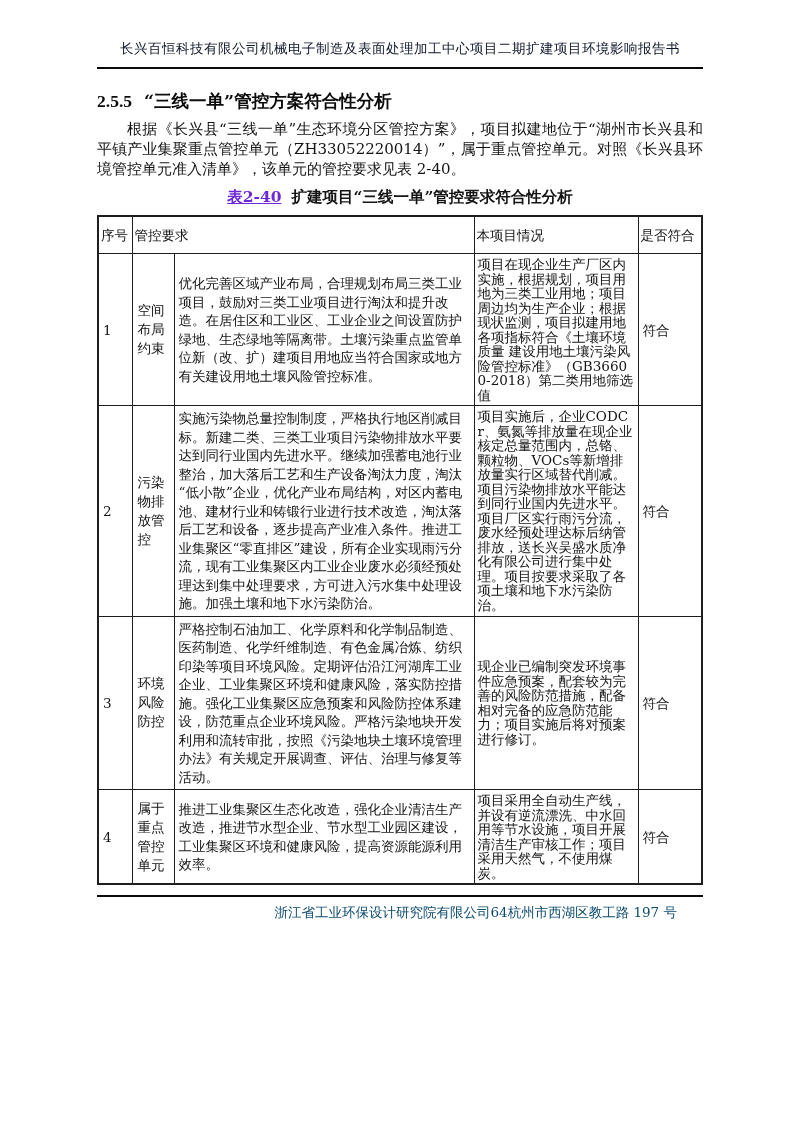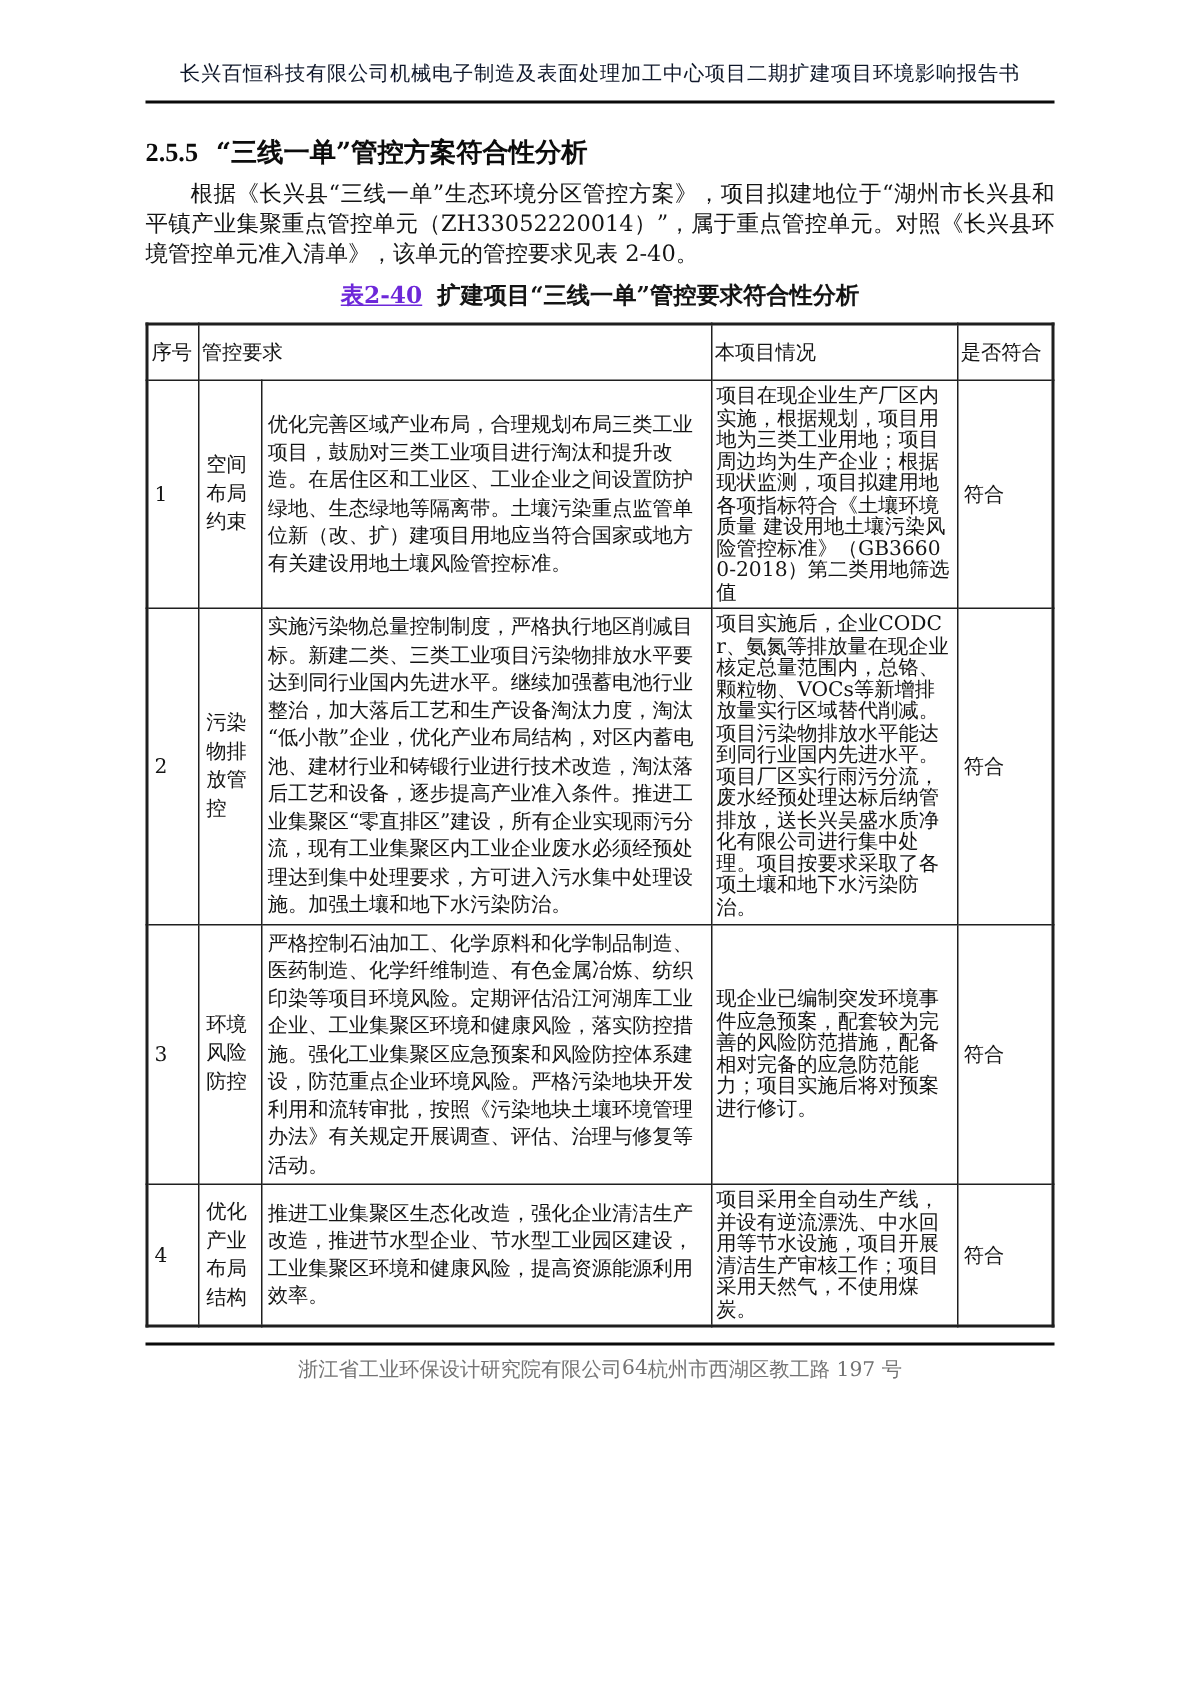--- a/index.html
+++ b/index.html
@@ -46,22 +46,22 @@
   td.cell-ok{line-height:18px;}
 
   .analysis{
     font-size:15px;line-height:28px;text-align:justify;text-indent:2em;
     margin:10px 0 0 0;
   }
   .analysis .lead{font-weight:bold;}
 
   .footer{
     margin-top:10px;border-top:2.5px solid #0a0a0a;
-    padding:7px 26px 0 26px;display:flex;justify-content:center;
-    font-size:13.5px;color:#737373;
+    padding:7px 26px 0 26px;display:flex;justify-content:flex-end;
+    font-size:13.5px;color:#0c4a6e;
   }
 </style>
 </head>
 <body>
 
 <div class="page">
 
   <div class="doc-header">长兴百恒科技有限公司机械电子制造及表面处理加工中心项目二期扩建项目环境影响报告书</div>
 
   <div class="section-heading">
@@ -107,21 +107,21 @@
       </tr>
       <tr>
         <td class="cell-idx">3</td>
         <td class="cell-cat">环境风险防控</td>
         <td class="cell-req">严格控制石油加工、化学原料和化学制品制造、医药制造、化学纤维制造、有色金属冶炼、纺织印染等项目环境风险。定期评估沿江河湖库工业企业、工业集聚区环境和健康风险，落实防控措施。强化工业集聚区应急预案和风险防控体系建设，防范重点企业环境风险。严格污染地块开发利用和流转审批，按照《污染地块土壤环境管理办法》有关规定开展调查、评估、治理与修复等活动。</td>
         <td class="cell-sit">现企业已编制突发环境事件应急预案，配套较为完善的风险防范措施，配备相对完备的应急防范能力；项目实施后将对预案进行修订。</td>
         <td class="cell-ok">符合</td>
       </tr>
       <tr>
         <td class="cell-idx">4</td>
-        <td class="cell-cat">优化产业布局结构</td>
+        <td class="cell-cat">属于重点管控单元</td>
         <td class="cell-req">推进工业集聚区生态化改造，强化企业清洁生产改造，推进节水型企业、节水型工业园区建设，工业集聚区环境和健康风险，提高资源能源利用效率。</td>
         <td class="cell-sit">项目采用全自动生产线，并设有逆流漂洗、中水回用等节水设施，项目开展清洁生产审核工作；项目采用天然气，不使用煤炭。</td>
         <td class="cell-ok">符合</td>
       </tr>
     </tbody>
   </table>
 
 
   <div class="footer">
     <span>浙江省工业环保设计研究院有限公司</span>

